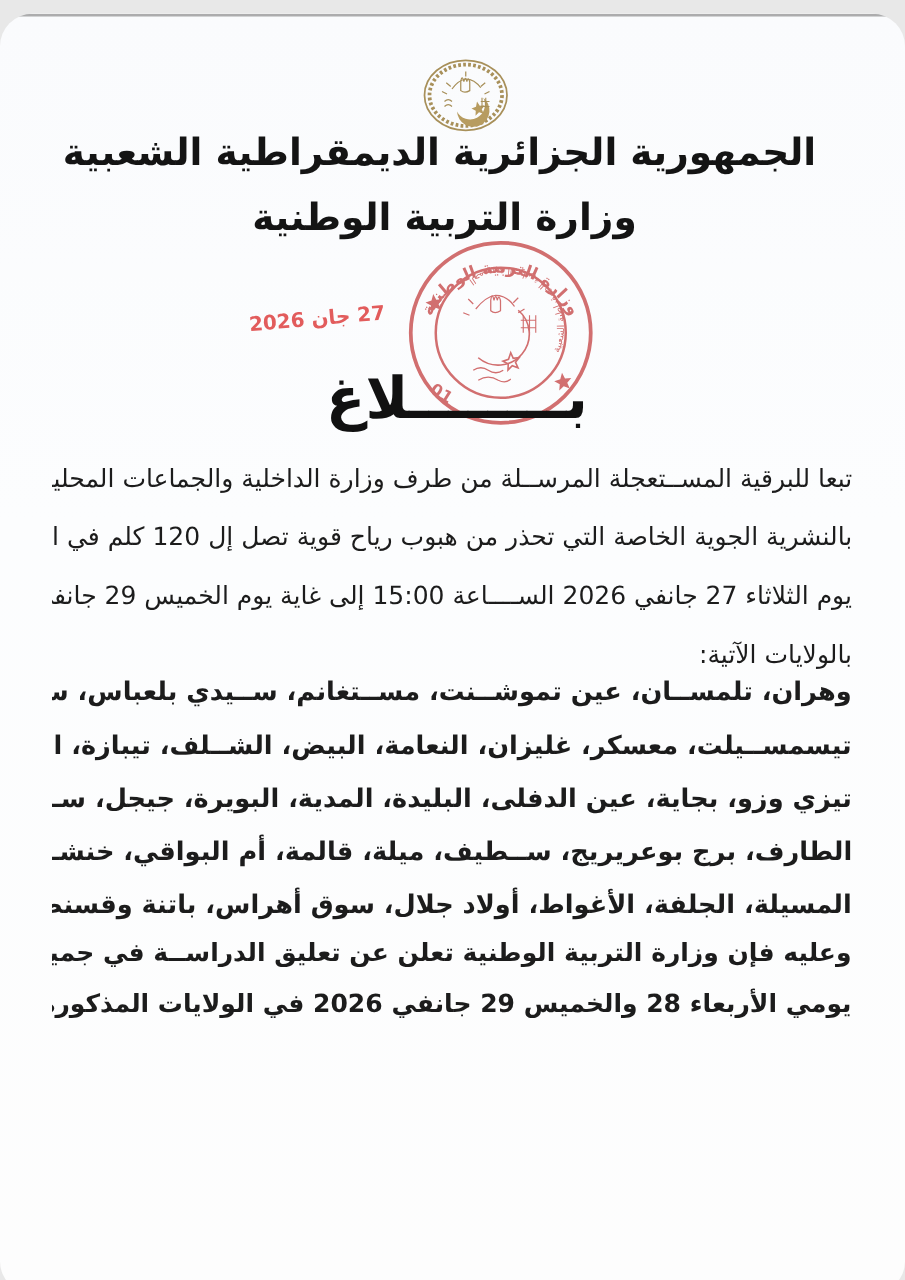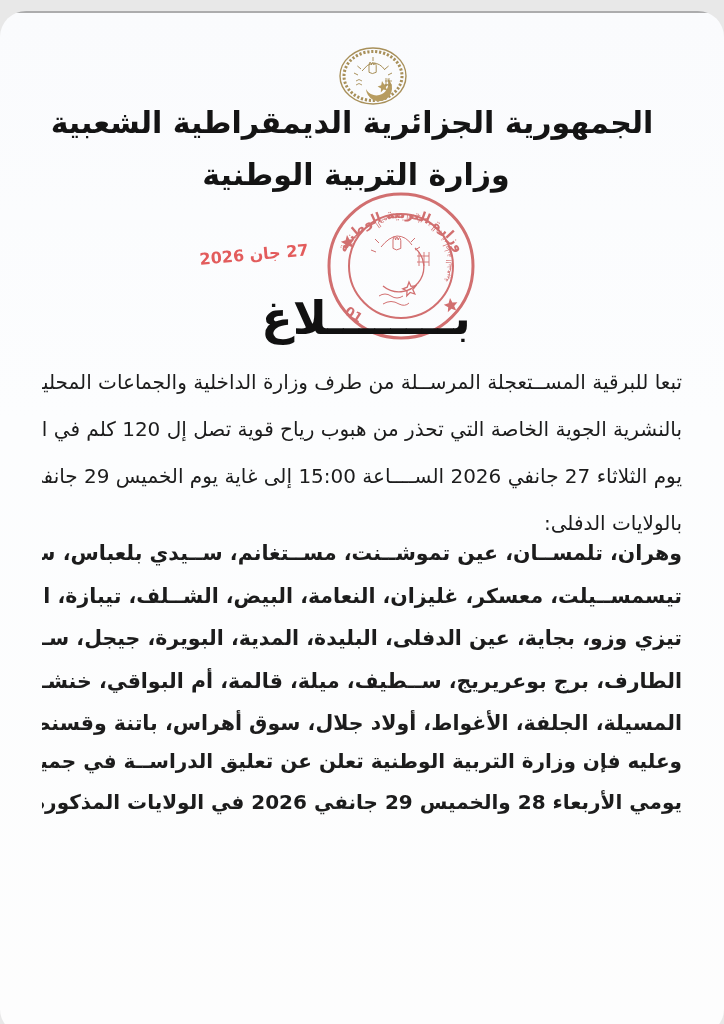--- a/index.html
+++ b/index.html
@@ -114,21 +114,21 @@
     </text>
     <text x="38" y="133" font-size="13" font-weight="bold" fill="#cf5c5c" transform="rotate(32 38 133)" font-family="DejaVu Sans, sans-serif">01</text>
   </svg>
 
   <h1 class="doc-title">بــــــــلاغ</h1>
 
   <div class="para intro">
     <div class="jline">تبعا للبرقية المســتعجلة المرســلة من طرف وزارة الداخلية والجماعات المحلية والنقل المتعلقة</div>
     <div class="jline">بالنشرية الجوية الخاصة التي تحذر من هبوب رياح قوية تصل إل 120 كلم في الساعة من</div>
     <div class="jline">يوم الثلاثاء 27 جانفي 2026 الســــاعة 15:00 إلى غاية يوم الخميس 29 جانفي 2026</div>
-    <div class="jline end">بالولايات الدفلى:</div>
+    <div class="jline end">بالولايات الآتية:</div>
   </div>
 
   <div class="para wilayas">
     <div class="jline">وهران، تلمســان، عين تموشــنت، مســتغانم، ســيدي بلعباس، ســعيدة، تيارت،</div>
     <div class="jline">تيسمســيلت، معسكر، غليزان، النعامة، البيض، الشــلف، تيبازة، الجزائر، بومرداس،</div>
     <div class="jline">تيزي وزو، بجاية، عين الدفلى، البليدة، المدية، البويرة، جيجل، ســكيكدة، عنابة،</div>
     <div class="jline">الطارف، برج بوعريريج، ســطيف، ميلة، قالمة، أم البواقي، خنشــلة، تبســة، بســكرة،</div>
     <div class="jline end">المسيلة، الجلفة، الأغواط، أولاد جلال، سوق أهراس، باتنة وقسنطينة.</div>
   </div>
 

